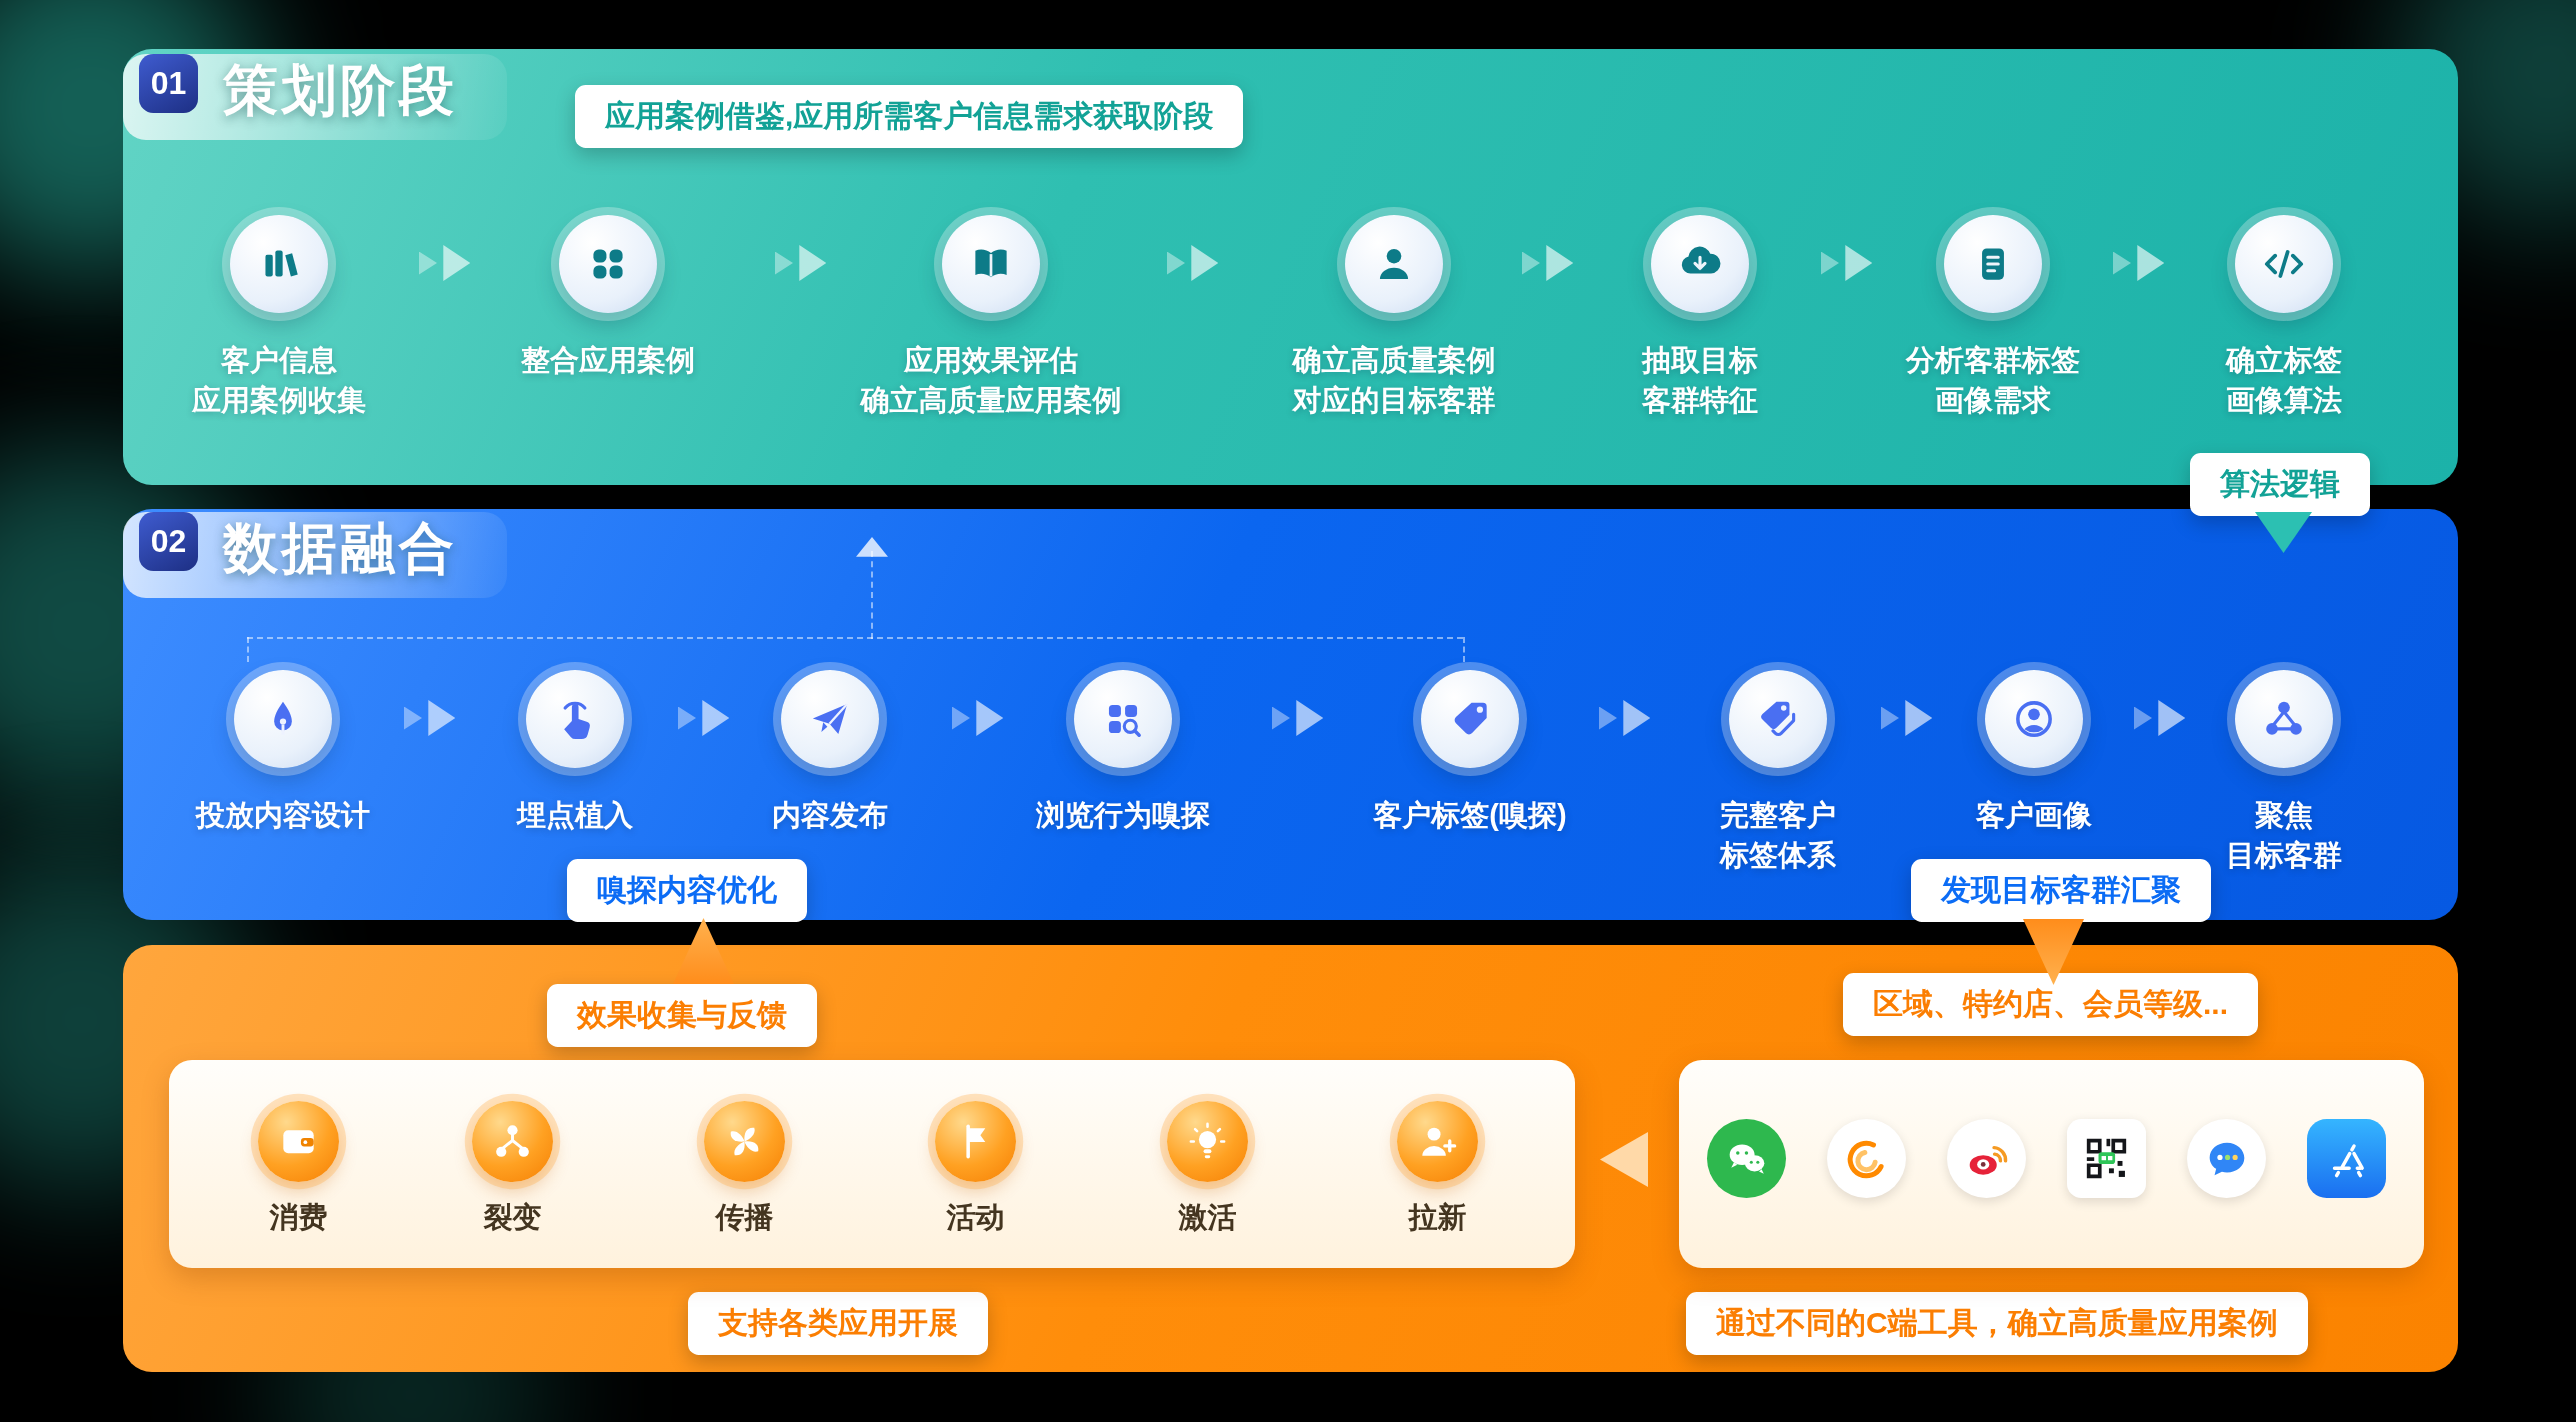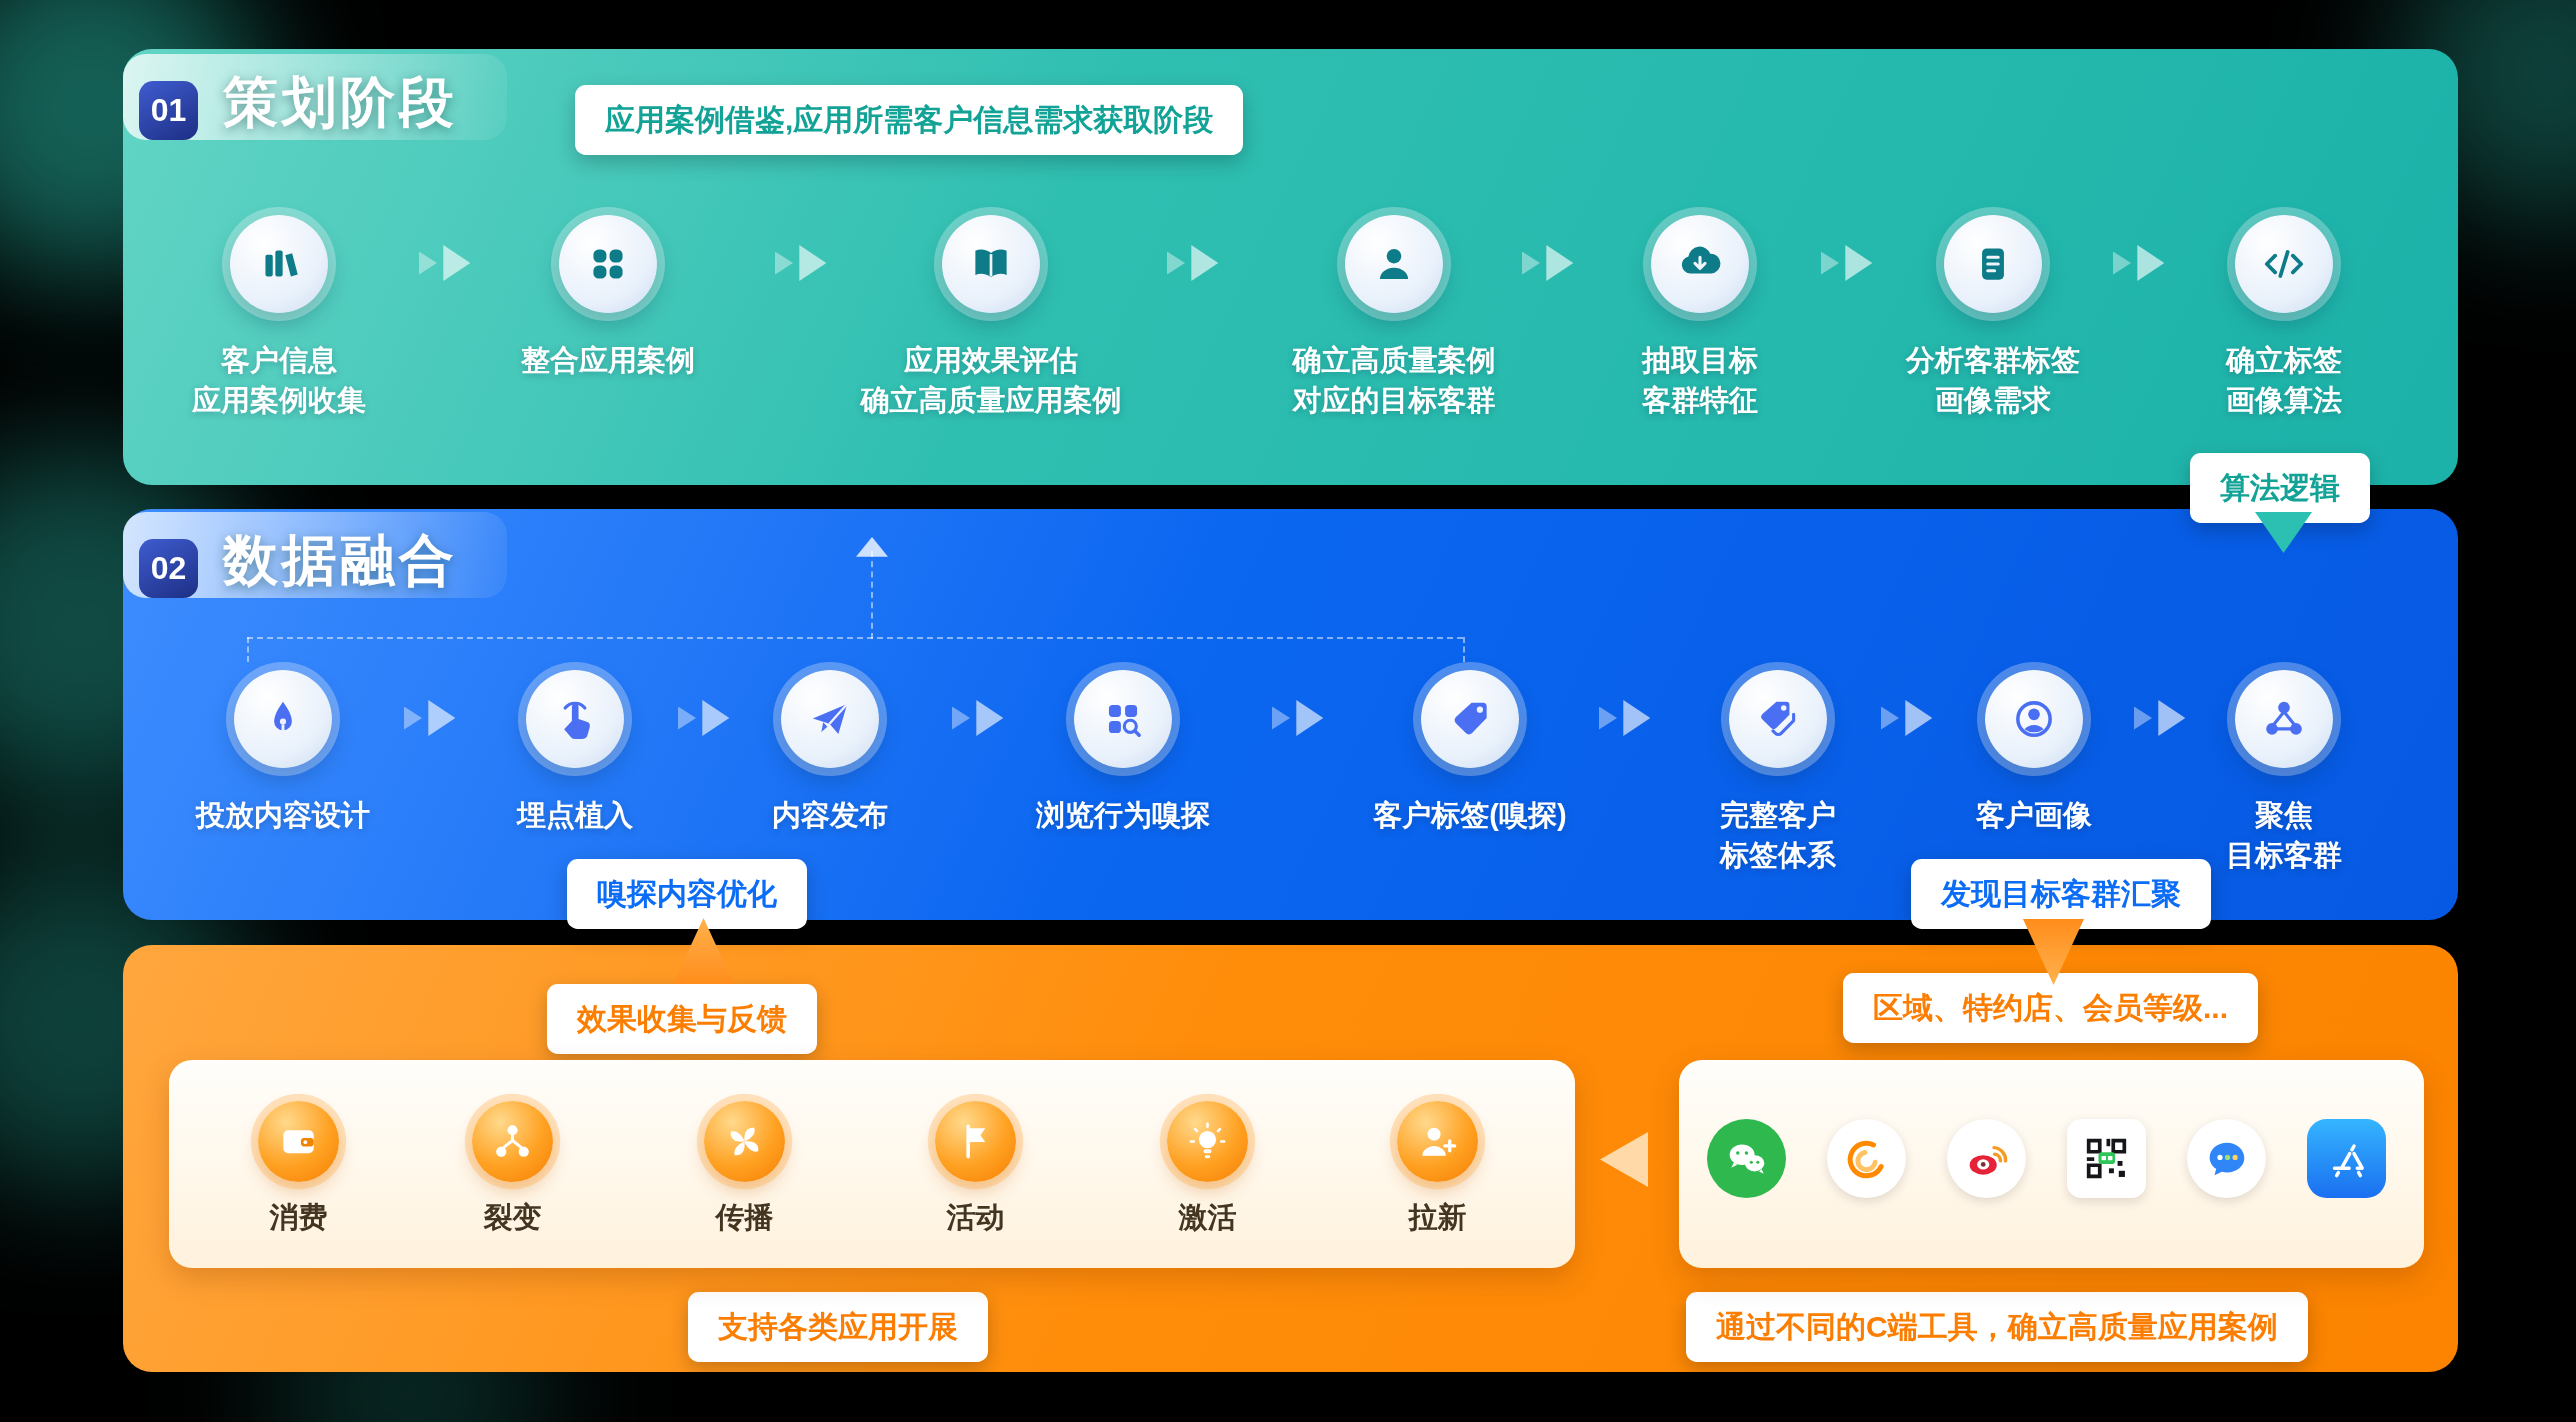--- a/index.html
+++ b/index.html
@@ -6,32 +6,32 @@
   html,body{background:#000}
   .page{position:relative;width:2576px;height:1422px;background:#000;overflow:hidden;
         font-family:"Liberation Sans","DejaVu Sans",sans-serif}
   .glow{position:absolute;border-radius:50%;filter:blur(63px);pointer-events:none}
 
   .band{position:absolute;left:123px;width:2335px;border-radius:29px}
   .band-1{top:49px;height:436px;background:linear-gradient(115deg,#62d4c5,#2fbfb1 40%,#1cb2a9)}
   .band-2{top:509px;height:411px;background:linear-gradient(115deg,#3e8dff,#0b66f0 45%,#0659e2)}
   .band-3{top:945px;height:427px;background:linear-gradient(115deg,#ffa63d,#ff8d0a 45%,#fb8300)}
 
-  .pill{position:absolute;display:flex;align-items:flex-end;gap:25px;height:86px;padding:0 50px 0 16px;border-radius:23px}
+  .pill{position:absolute;display:flex;align-items:flex-start;gap:25px;height:86px;padding:0 50px 12px 16px;border-radius:23px}
   .pill-1,.pill-2{background:linear-gradient(100deg,rgba(255,255,255,.78),rgba(255,255,255,.06))}
   .pill-3{background:linear-gradient(100deg,rgba(255,250,240,.95),rgba(255,250,240,.08))}
   .num{width:59px;height:59px;border-radius:14.3px;display:flex;align-items:center;justify-content:center;
        font-size:32px;font-weight:bold;color:#fff}
   .num-navy{background:linear-gradient(150deg,#3f5cd0,#1d2f84)}
   .num-orange{background:linear-gradient(150deg,#ffb23d,#f57f00)}
   .pill-title{font-size:55px;font-weight:bold;letter-spacing:3.6px;color:#fff;text-shadow:0 2.7px 10.7px rgba(0,60,60,.45)}
   .pill-3 .pill-title{color:#432c10;text-shadow:none}
 
   .badge{position:absolute;display:flex;align-items:center;white-space:nowrap;background:#fff;border-radius:10.7px;
-         height:70px;padding:0 30px;font-size:30px;font-weight:bold;box-shadow:0 7.2px 19.7px rgba(0,0,0,.22)}
+         height:63px;padding:0 30px;font-size:30px;font-weight:bold;box-shadow:0 7.2px 19.7px rgba(0,0,0,.22)}
   .t-teal{color:#12a296}
   .t-blue{color:#0b6cf5}
   .t-orange{color:#fb7e02}
 
   .step{position:absolute;width:322px;display:flex;flex-direction:column;align-items:center}
   .step-circle{width:98px;height:98px;border-radius:50%;display:flex;align-items:center;justify-content:center;
                background:radial-gradient(circle at 34% 28%,#ffffff,#e9f1fb 62%,#ccdcf2);
                box-shadow:0 0 0 8px rgba(255,255,255,.28),0 10.7px 23px rgba(10,40,70,.28)}
   .s-teal .step-circle{color:#0d7b88}
   .s-blue .step-circle{color:#4a6ff2}

